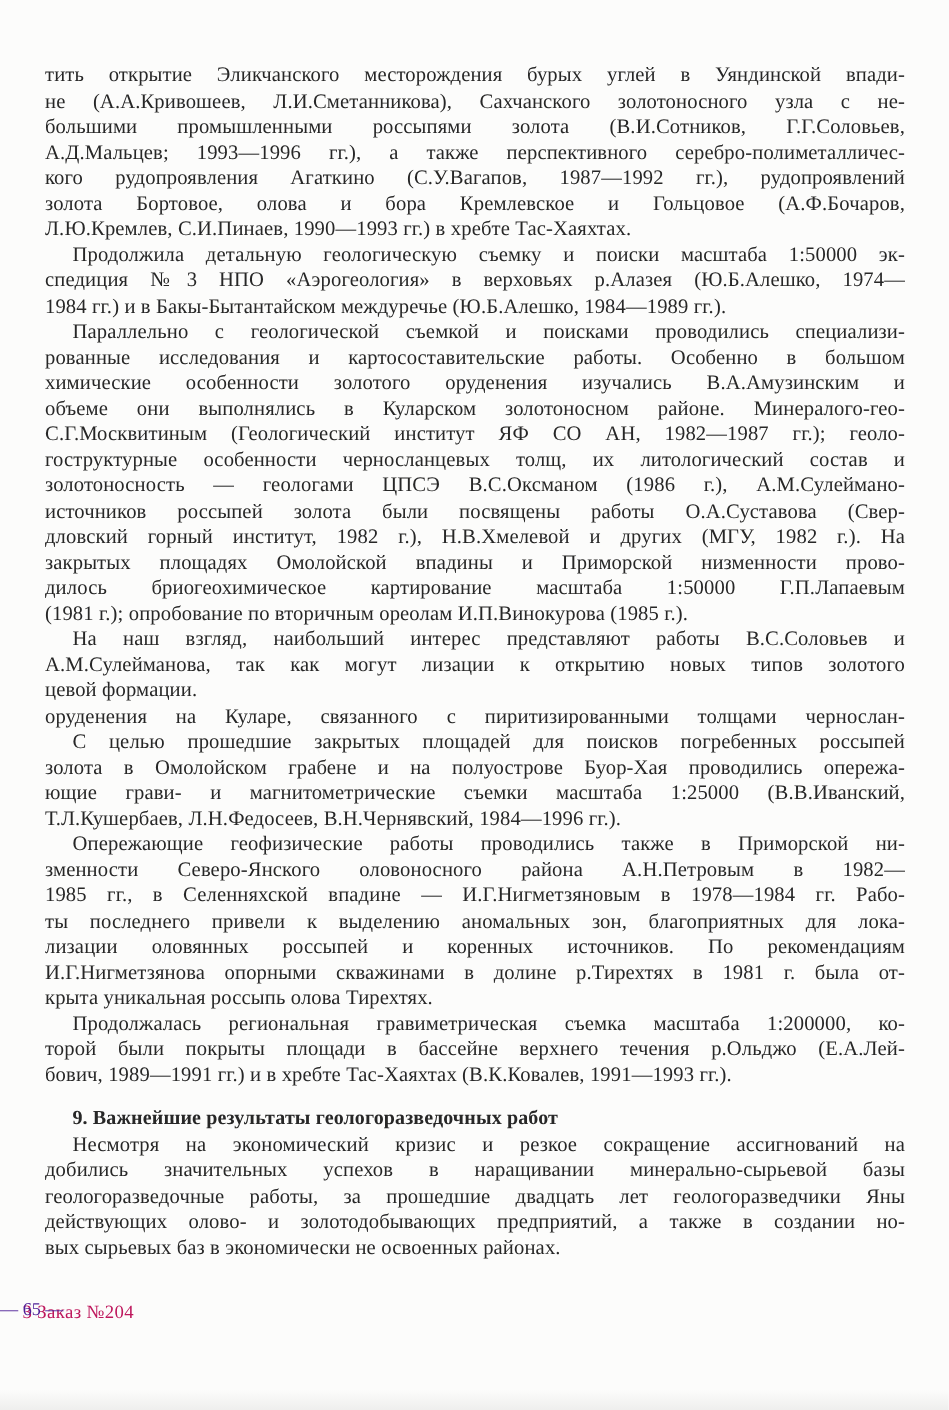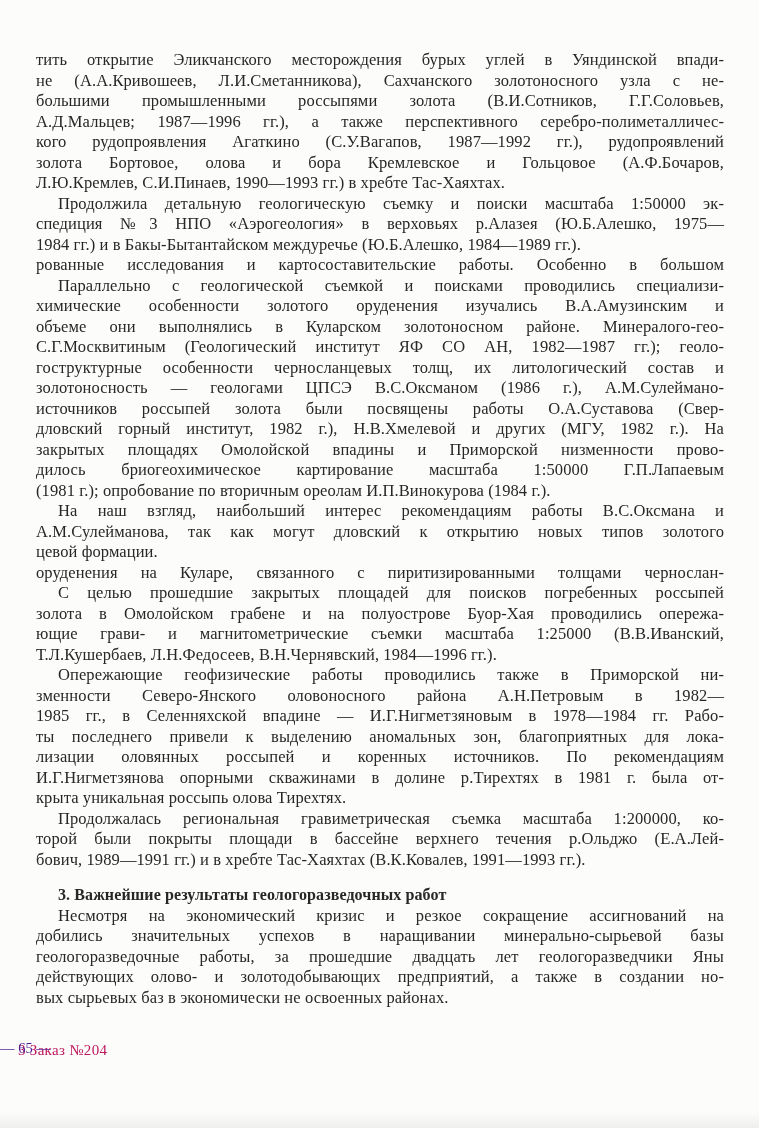--- a/index.html
+++ b/index.html
@@ -59,47 +59,47 @@
 </style>
 </head>
 <body>
 
 <div class="scan-page">
   <div class="body-text">
       <div class="block paragraph">
         <div class="line">тить открытие Эликчанского месторождения бурых углей в Уяндинской впади-</div>
         <div class="line">не (А.А.Кривошеев, Л.И.Сметанникова), Сахчанского золотоносного узла с не-</div>
         <div class="line">большими промышленными россыпями золота (В.И.Сотников, Г.Г.Соловьев,</div>
-        <div class="line">А.Д.Мальцев; 1987—1996 гг.), а также перспективного серебро-полиметалличес-</div>
+        <div class="line">А.Д.Мальцев; 1993—1996 гг.), а также перспективного серебро-полиметалличес-</div>
         <div class="line">кого рудопроявления Агаткино (С.У.Вагапов, 1987—1992 гг.), рудопроявлений</div>
         <div class="line">золота Бортовое, олова и бора Кремлевское и Гольцовое (А.Ф.Бочаров,</div>
         <div class="line last">Л.Ю.Кремлев, С.И.Пинаев, 1990—1993 гг.) в хребте Тас-Хаяхтах.</div>
       </div>
       <div class="block paragraph">
         <div class="line indent">Продолжила детальную геологическую съемку и поиски масштаба 1:50000 эк-</div>
-        <div class="line">спедиция №3 НПО «Аэрогеология» в верховьях р.Алазея (Ю.Б.Алешко, 1975—</div>
+        <div class="line">спедиция №3 НПО «Аэрогеология» в верховьях р.Алазея (Ю.Б.Алешко, 1974—</div>
         <div class="line last">1984 гг.) и в Бакы-Бытантайском междуречье (Ю.Б.Алешко, 1984—1989 гг.).</div>
       </div>
       <div class="block paragraph">
+        <div class="line indent">Параллельно с геологической съемкой и поисками проводились специализи-</div>
         <div class="line">рованные исследования и картосоставительские работы. Особенно в большом</div>
-        <div class="line indent">Параллельно с геологической съемкой и поисками проводились специализи-</div>
         <div class="line">химические особенности золотого оруденения изучались В.А.Амузинским и</div>
         <div class="line">объеме они выполнялись в Куларском золотоносном районе. Минералого-гео-</div>
         <div class="line">С.Г.Москвитиным (Геологический институт ЯФ СО АН, 1982—1987 гг.); геоло-</div>
         <div class="line">гоструктурные особенности черносланцевых толщ, их литологический состав и</div>
         <div class="line">золотоносность — геологами ЦПСЭ В.С.Оксманом (1986 г.), А.М.Сулеймано-</div>
         <div class="line">источников россыпей золота были посвящены работы О.А.Суставова (Свер-</div>
         <div class="line">дловский горный институт, 1982 г.), Н.В.Хмелевой и других (МГУ, 1982 г.). На</div>
         <div class="line">закрытых площадях Омолойской впадины и Приморской низменности прово-</div>
         <div class="line">дилось бриогеохимическое картирование масштаба 1:50000 Г.П.Лапаевым</div>
-        <div class="line last">(1981 г.); опробование по вторичным ореолам И.П.Винокурова (1984 г.).</div>
+        <div class="line last">(1981 г.); опробование по вторичным ореолам И.П.Винокурова (1985 г.).</div>
       </div>
       <div class="block paragraph">
-        <div class="line indent">На наш взгляд, наибольший интерес рекомендациям работы В.С.Оксмана и</div>
-        <div class="line">А.М.Сулейманова, так как могут дловский к открытию новых типов золотого</div>
+        <div class="line indent">На наш взгляд, наибольший интерес представляют работы В.С.Соловьев и</div>
+        <div class="line">А.М.Сулейманова, так как могут лизации к открытию новых типов золотого</div>
         <div class="line last">цевой формации.</div>
         <div class="line">оруденения на Куларе, связанного с пиритизированными толщами чернослан-</div>
       </div>
       <div class="block paragraph">
         <div class="line indent">С целью прошедшие закрытых площадей для поисков погребенных россыпей</div>
         <div class="line">золота в Омолойском грабене и на полуострове Буор-Хая проводились опережа-</div>
         <div class="line">ющие грави- и магнитометрические съемки масштаба 1:25000 (В.В.Иванский,</div>
         <div class="line last">Т.Л.Кушербаев, Л.Н.Федосеев, В.Н.Чернявский, 1984—1996 гг.).</div>
       </div>
       <div class="block paragraph">
@@ -110,21 +110,21 @@
         <div class="line">лизации оловянных россыпей и коренных источников. По рекомендациям</div>
         <div class="line">И.Г.Нигметзянова опорными скважинами в долине р.Тирехтях в 1981 г. была от-</div>
         <div class="line last">крыта уникальная россыпь олова Тирехтях.</div>
       </div>
       <div class="block paragraph">
         <div class="line indent">Продолжалась региональная гравиметрическая съемка масштаба 1:200000, ко-</div>
         <div class="line">торой были покрыты площади в бассейне верхнего течения р.Ольджо (Е.А.Лей-</div>
         <div class="line last">бович, 1989—1991 гг.) и в хребте Тас-Хаяхтах (В.К.Ковалев, 1991—1993 гг.).</div>
       </div>
       <div class="block heading">
-        <div class="line last indent">3. Важнейшие результаты геологоразведочных работ</div>
+        <div class="line last indent">9. Важнейшие результаты геологоразведочных работ</div>
       </div>
       <div class="block paragraph">
         <div class="line indent">Несмотря на экономический кризис и резкое сокращение ассигнований на</div>
         <div class="line">добились значительных успехов в наращивании минерально-сырьевой базы</div>
         <div class="line">геологоразведочные работы, за прошедшие двадцать лет геологоразведчики Яны</div>
         <div class="line">действующих олово- и золотодобывающих предприятий, а также в создании но-</div>
         <div class="line last">вых сырьевых баз в экономически не освоенных районах.</div>
       </div>
     </div>
 

